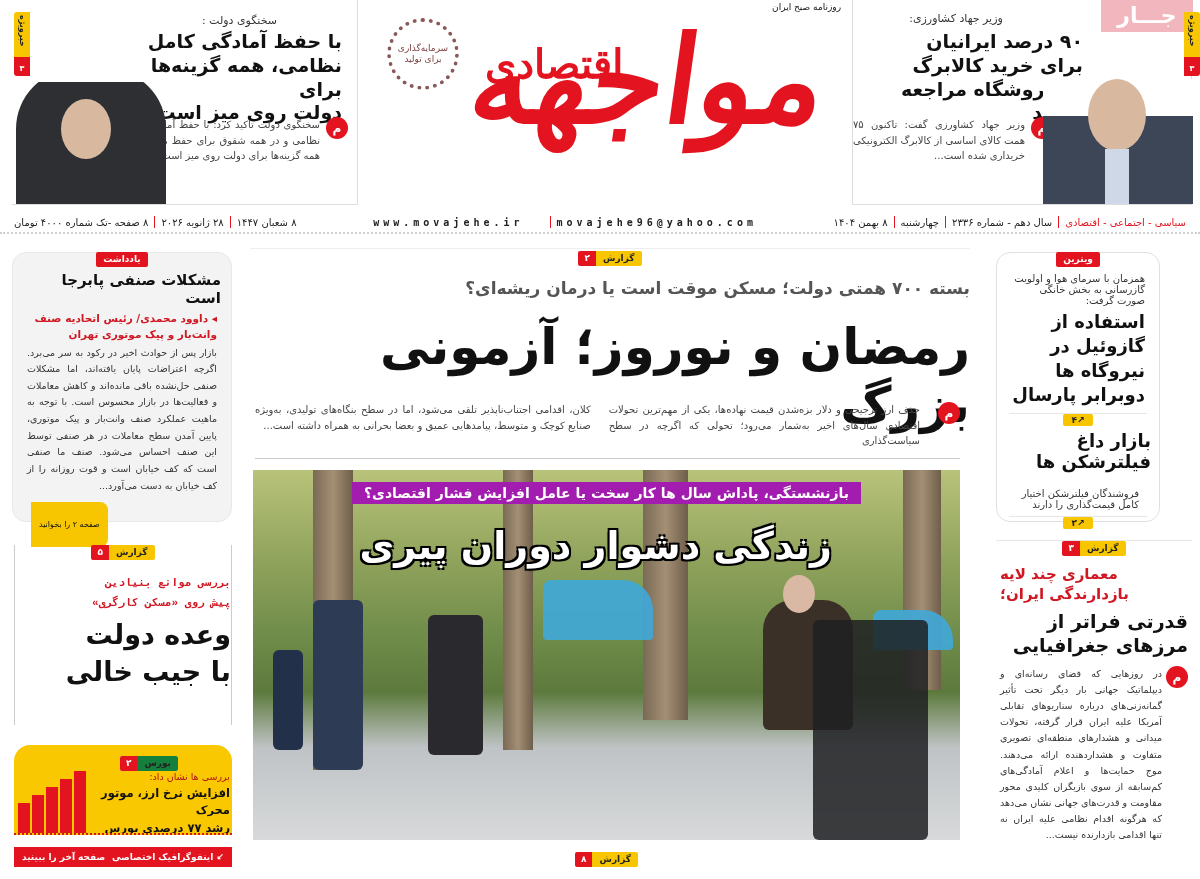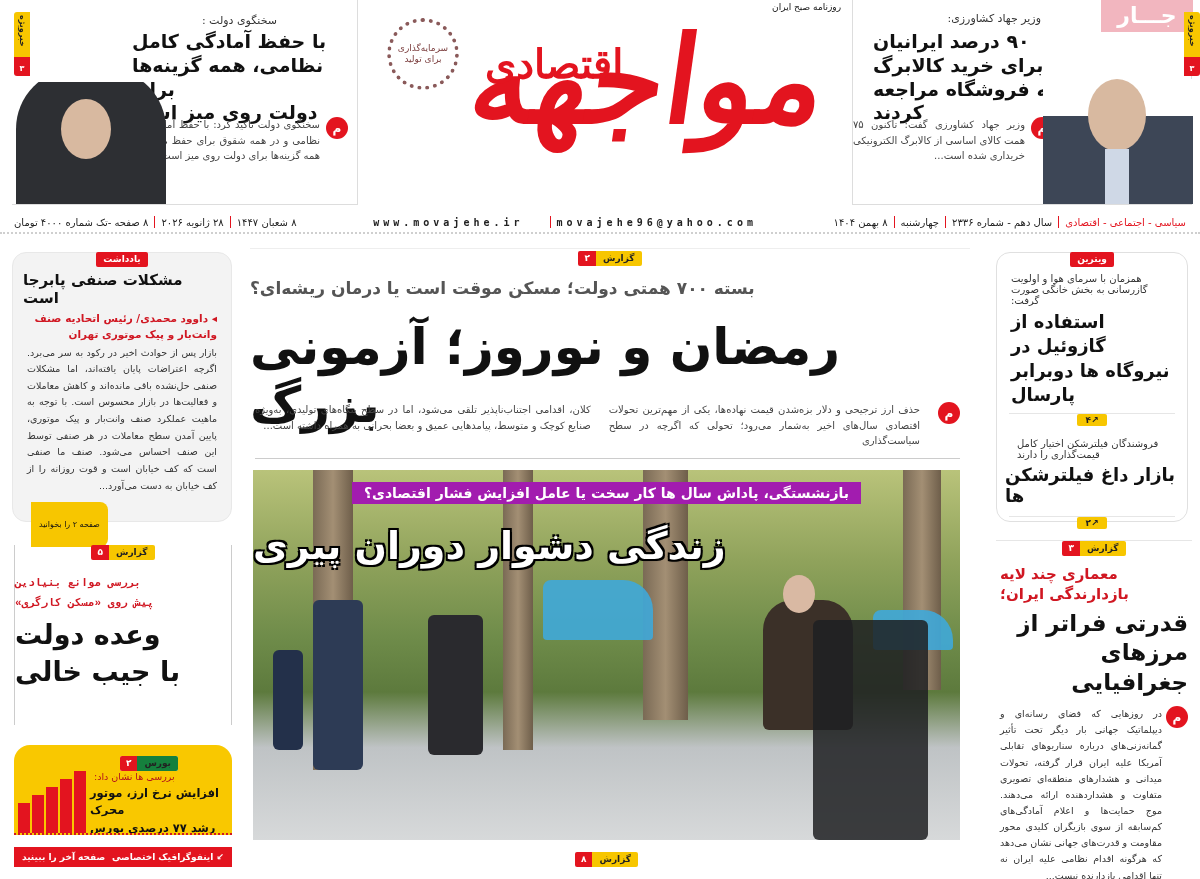--- a/index.html
+++ b/index.html
@@ -1,21 +1,21 @@
 <!DOCTYPE html>
 <html><head>
 <meta charset="utf-8">
 <style>
   * { box-sizing: border-box; margin: 0; padding: 0; }
   body {
     width: 1200px; height: 879px; overflow: hidden; background: #ffffff;
     font-family: "DejaVu Sans", sans-serif; color: #111; position: relative;
   }
   .abs { position: absolute; }
-  .rtl { direction: rtl; text-align: left; }
+  .rtl { direction: rtl; text-align: right; }
 
   
   .tag {
     display: inline-flex; direction: rtl; align-items: stretch; height: 15px;
     font-size: 9px; font-weight: bold; border-radius: 2px; overflow: hidden;
     line-height: 15px;
   }
   .tag .tag-label { background: #f7c600; color: #222; padding: 0 7px; }
   .tag .tag-num { background: #e3141f; color: #fff; padding: 0 6px; }
   .tag.red-only .tag-label { background: #e3141f; color: #fff; }
@@ -74,21 +74,21 @@
   }
   .tree { position: absolute; background: linear-gradient(90deg, #7a6a55, #a38f74, #6e5e4a); }
   .tarp { position: absolute; background: #3fa9d9; border-radius: 8px 30px 4px 4px; opacity: .9; }
   .fig { position: absolute; border-radius: 6px; }
 </style>
 </head>
 <body>
 
 <div class="top-box" style="left:852px; width:340px; border-left:1px solid #ddd;">
   <div class="abs" style="left:248px; top:0; width:92px; height:32px; background:#f2b6bf; color:#fff; font-size:22px; font-weight:bold; text-align:center; line-height:32px;">جـــار</div>
-  <div class="abs kicker" style="right:150px; top:12px; width:170px; text-align:right;">وزیر جهاد کشاورزی:</div>
+  <div class="abs kicker" style="right:150px; top:12px; width:170px; text-align:center;">وزیر جهاد کشاورزی:</div>
   <div class="abs headline rtl" style="left:20px; top:30px; width:210px; font-size:19px;">
     <div>۹۰ درصد ایرانیان</div>
     <div>برای خرید کالابرگ</div>
     <div>به فروشگاه مراجعه کردند</div>
   </div>
   <div class="abs" style="left:0; top:117px; width:200px; display:flex; direction:rtl; gap:6px;">
     <div class="red-circle">م</div>
     <div class="lede">وزیر جهاد کشاورزی گفت: تاکنون ۷۵ همت کالای اساسی از کالابرگ الکترونیکی خریداری شده است...</div>
   </div>
   <div class="person" style="left:190px; width:150px; height:125px; background:linear-gradient(#fff 0 30%, #3d4656 30%);">
@@ -182,47 +182,47 @@
   <div style="background:#a21caf; color:#fff; font-size:14px; font-weight:bold; padding:3px 12px; direction:rtl;">بازنشستگی، پاداش سال ها کار سخت یا عامل افزایش فشار اقتصادی؟</div>
 </div>
 <div class="abs rtl" style="left:253px; top:524px; width:579px; font-size:38px; font-weight:900; color:#fff; text-shadow:0 0 3px #000, 2px 2px 0 #000, -2px -2px 0 #000, 2px -2px 0 #000, -2px 2px 0 #000;">زندگی دشوار دوران پیری</div>
 <div class="abs center" style="left:253px; top:852px; width:707px;">
   <span class="tag">
     <span class="tag-label">گزارش</span>
     <span class="tag-num">۸</span>
   </span>
 </div>
 
-<div class="card" style="left:996px; top:252px; width:192px; height:270px;">
+<div class="card" style="left:996px; top:252px; width:164px; height:270px;">
   <div class="center" style="margin-top:-1px;">
     <span class="tag red-only">
         <span class="tag-label">ویترین</span>
       </span>
   </div>
   <div class="rtl" style="font-size:10px; color:#333; padding:6px 14px 0;">همزمان با سرمای هوا و اولویت گازرسانی به بخش خانگی صورت گرفت:</div>
   <div class="rtl" style="font-size:18px; font-weight:bold; padding:4px 14px; line-height:1.35;">استفاده از گازوئیل در نیروگاه ها دوبرابر پارسال</div>
   <div style="border-top:1px solid #e6e6e6; margin:2px 12px 0;" class="center">
     <span class="arrow-tag"><span>۴</span>↗</span>
   </div>
+  <div class="rtl" style="font-size:18px; font-weight:bold; padding:4px 8px;">بازار داغ  فیلترشکن ها</div>
   <div class="rtl" style="font-size:10px; color:#333; padding:12px 20px 0;">فروشندگان فیلترشکن اختیار کامل قیمت‌گذاری را دارند</div>
-  <div class="rtl" style="font-size:18px; font-weight:bold; padding:4px 8px;">بازار داغ  فیلترشکن ها</div>
   <div style="border-top:1px solid #e6e6e6; margin:6px 12px 0;" class="center">
     <span class="arrow-tag"><span>۲</span>↗</span>
   </div>
 </div>
 
 <div class="abs" style="left:996px; top:540px; width:196px; height:330px; border-top:1px solid #e6e6e6;">
   <div class="center">
     <span class="tag">
       <span class="tag-label">گزارش</span>
       <span class="tag-num">۳</span>
     </span>
   </div>
   <div style="direction:rtl; text-align:left; color:#d01722; font-weight:bold; font-size:15px; padding:8px 4px 0; line-height:1.35;">معماری چند لایه بازدارندگی ایران؛</div>
-  <div style="direction:rtl; text-align:right; font-weight:900; font-size:23px; padding:4px 4px 0; line-height:1.3;">قدرتی فراتر از مرزهای جغرافیایی</div>
+  <div style="direction:rtl; text-align:right; font-weight:900; font-size:19px; padding:4px 4px 0; line-height:1.3;">قدرتی فراتر از مرزهای جغرافیایی</div>
   <div style="display:flex; direction:rtl; gap:4px; padding:8px 4px 0;">
     <div class="red-circle">م</div>
     <div class="lede" style="font-size:9.5px; line-height:1.7; color:#333;">در روزهایی که فضای رسانه‌ای و دیپلماتیک جهانی بار دیگر تحت تأثیر گمانه‌زنی‌های درباره سناریوهای تقابلی آمریکا علیه ایران قرار گرفته، تحولات میدانی و هشدارهای منطقه‌ای تصویری متفاوت و هشداردهنده ارائه می‌دهند. موج حمایت‌ها و اعلام آمادگی‌های کم‌سابقه از سوی بازیگران کلیدی محور مقاومت و قدرت‌های جهانی نشان می‌دهد که هرگونه اقدام نظامی علیه ایران نه تنها اقدامی بازدارنده نیست...</div>
   </div>
 </div>
 
 <div class="card" style="left:12px; top:252px; width:220px; height:270px; background:#f3f3f3; border-color:#e8e8e8;">
   <div class="center" style="margin-top:-1px;">
     <span class="tag red-only">
         <span class="tag-label">یادداشت</span>

